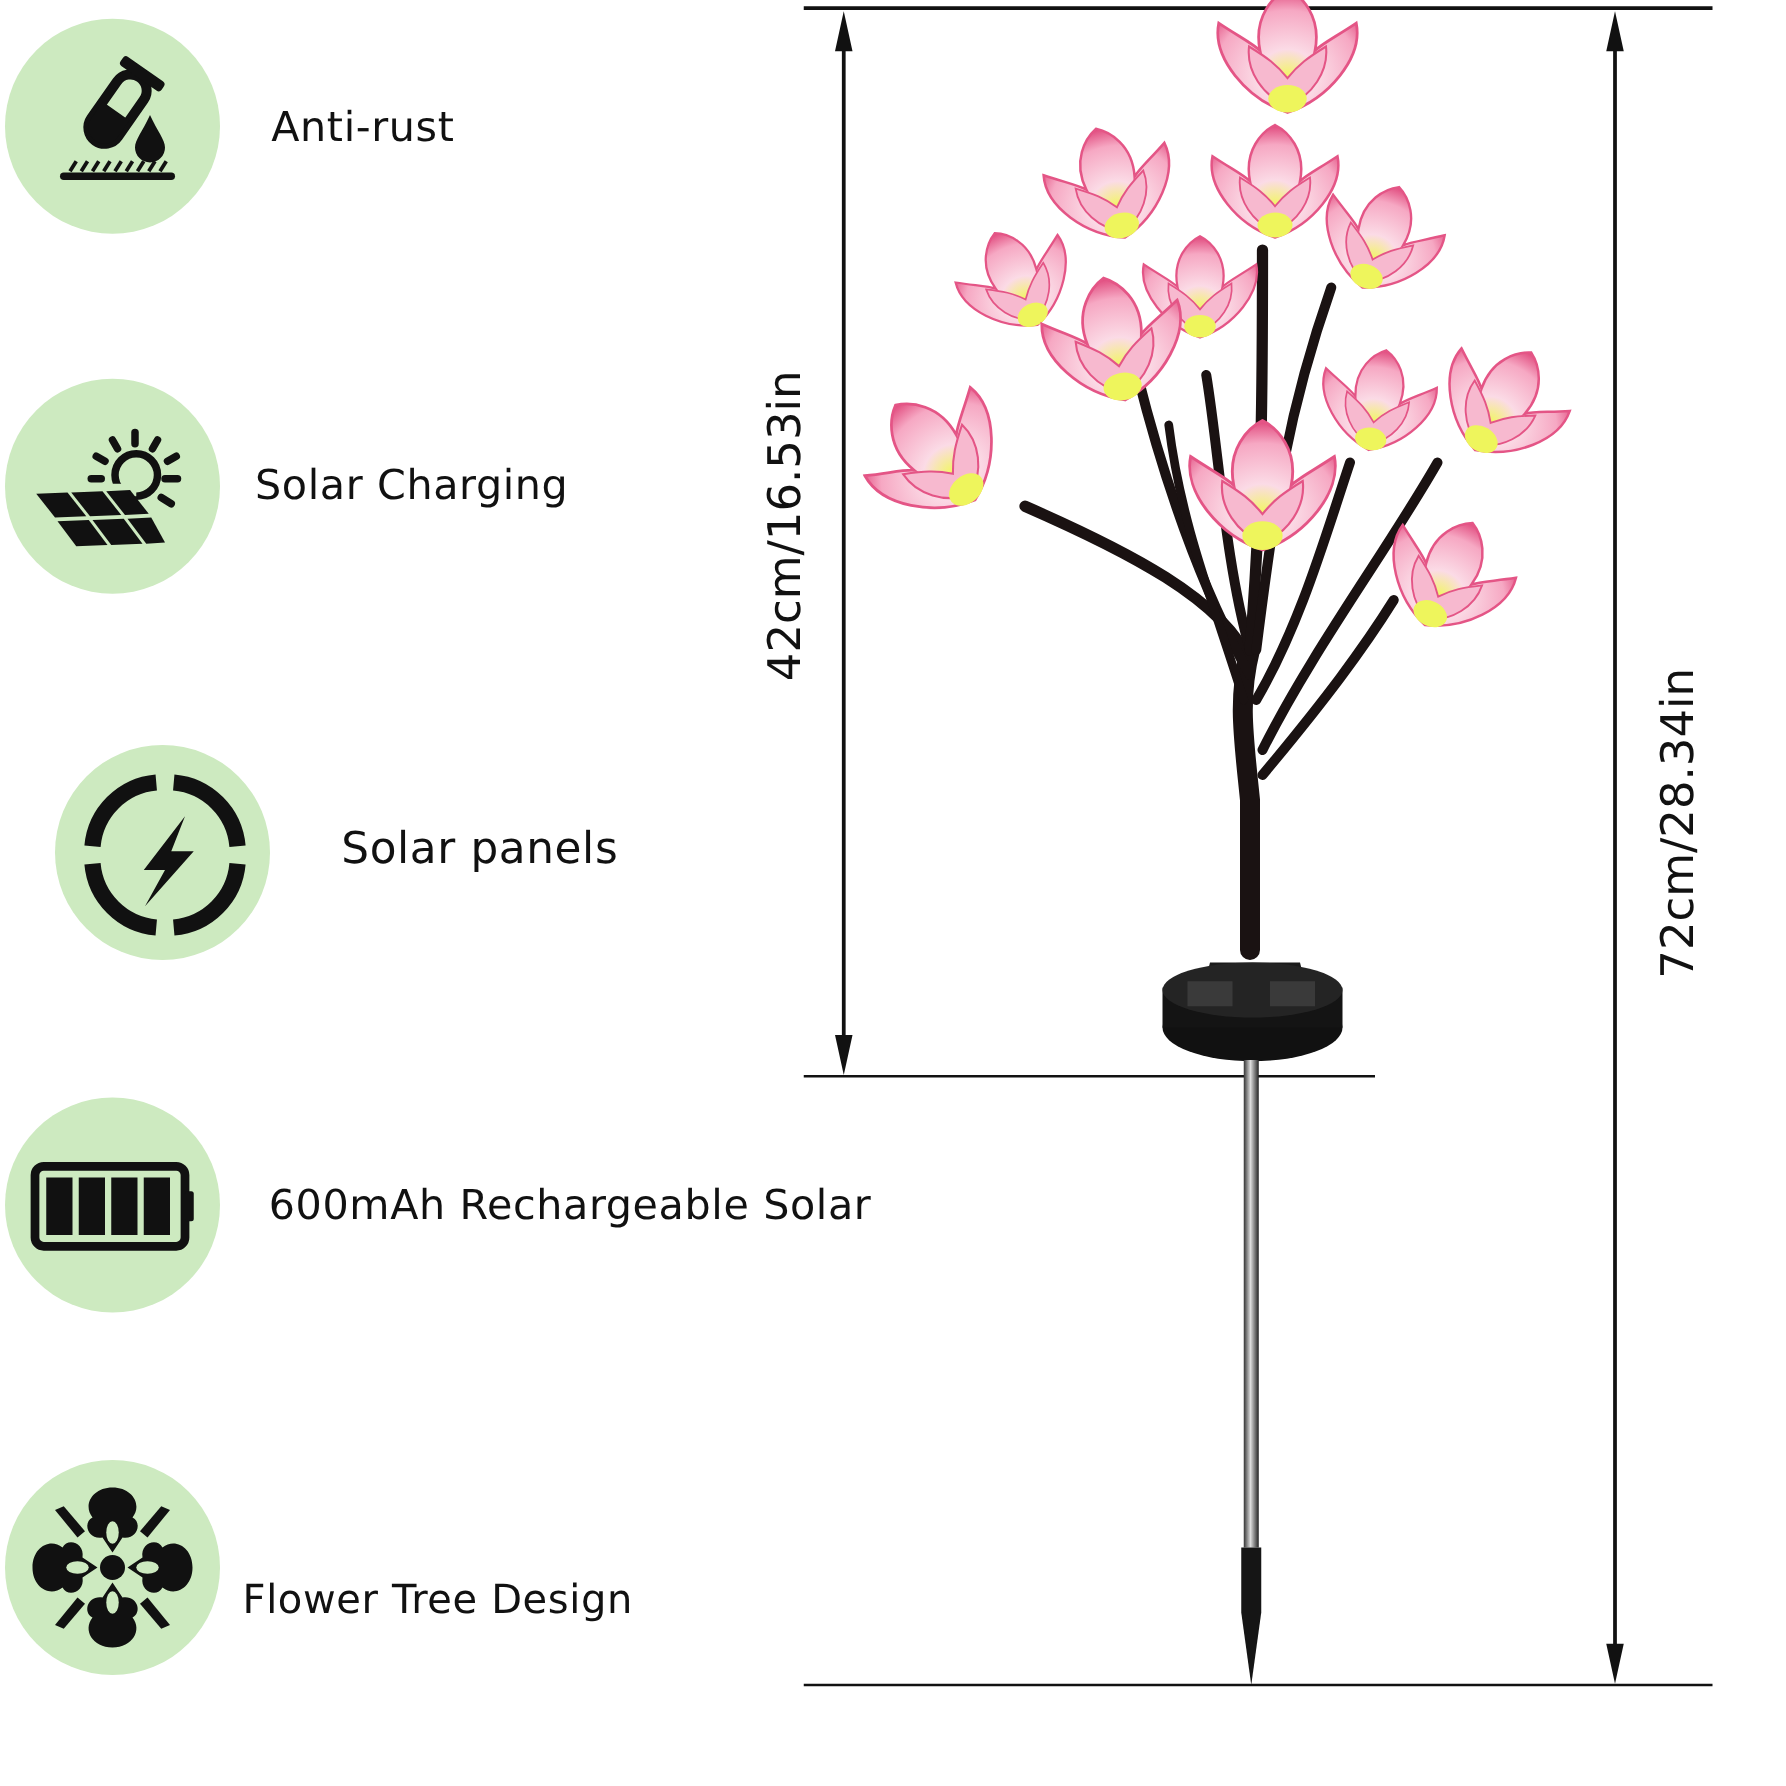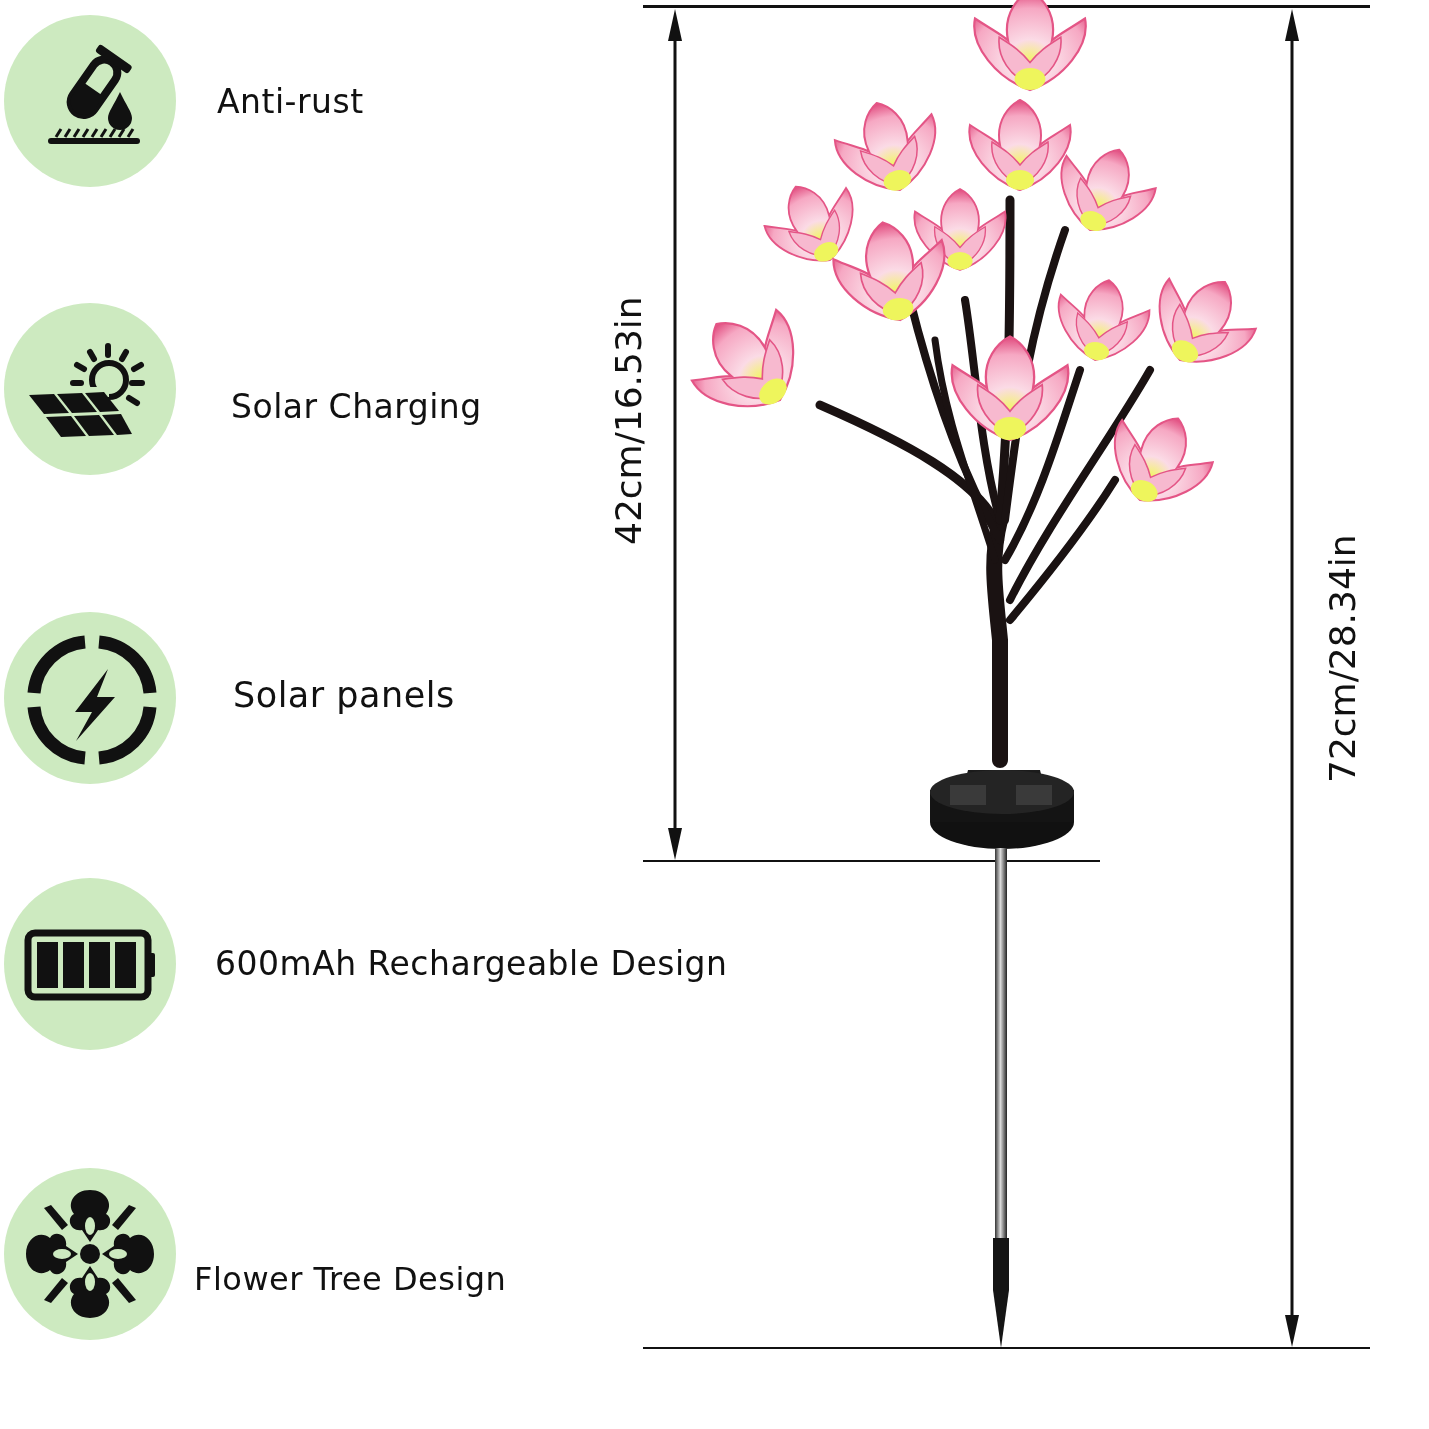--- a/index.html
+++ b/index.html
@@ -59,24 +59,24 @@
       <g fill="#111">
         <polygon points="25,92 50,91 65,110 40,111"></polygon>
           <polygon points="53,91 78,90 93,109 68,110"></polygon>
           <polygon points="81,90 100,89 115,108 96,109"></polygon>
         <polygon points="42,114 67,113 82,133 57,134"></polygon>
           <polygon points="70,113 95,112 110,132 85,133"></polygon>
           <polygon points="98,112 117,111 128,131 113,132"></polygon>
       </g>
     </svg>
   </div>
-  <div class="flabel" style="left:231px; top:68px;margin-top:19px;">Solar Charging</div>
-</div>
-
-<div class="feature" style="top:612px;">
+  <div class="flabel" style="left:204px; top:68px;">Solar Charging</div>
+</div>
+
+<div class="feature" style="top:596px;margin-left:40px;">
   <div class="badge" style="top:0px;">
     <svg viewBox="0 0 172 172">
       <g stroke="#111" stroke-width="13" fill="none">
         <path d="M81,30 A56,56 0 0 0 30,81"></path>
         <path d="M95,30 A56,56 0 0 1 146,81"></path>
         <path d="M146,95 A56,56 0 0 1 95,146"></path>
         <path d="M81,146 A56,56 0 0 1 30,95"></path>
       </g>
       <polygon points="104,57 71,100 88,100 72,129 111,85 93,85" fill="#111"></polygon>
     </svg>
@@ -88,21 +88,21 @@
   <div class="badge" style="top:0px;">
     <svg viewBox="0 0 172 172">
       <rect x="24" y="55" width="120" height="64" rx="7" fill="none" stroke="#111" stroke-width="7"></rect>
       <rect x="144" y="75" width="7" height="24" rx="2" fill="#111"></rect>
       <rect x="33" y="64" width="21" height="46" fill="#111"></rect>
       <rect x="59" y="64" width="21" height="46" fill="#111"></rect>
       <rect x="85" y="64" width="21" height="46" fill="#111"></rect>
       <rect x="111" y="64" width="21" height="46" fill="#111"></rect>
     </svg>
   </div>
-  <div class="flabel" style="left:215px; top:66px;">600mAh Rechargeable Design</div>
+  <div class="flabel" style="left:215px; top:66px;">600mAh Rechargeable Solar</div>
 </div>
 
 <div class="feature" style="top:1166px;">
   <div class="badge" style="top:2px;">
     <svg viewBox="0 0 172 172">
       <g fill="#111">
         <g id="petalgrp">
           <path d="M86,22 C70,22 62,36 70,46 C62,50 66,64 78,62 L86,74 L94,62 C106,64 110,50 102,46 C110,36 102,22 86,22 Z"></path>
         </g>
         <use href="#petalgrp" transform="rotate(90 86 86)"></use>

